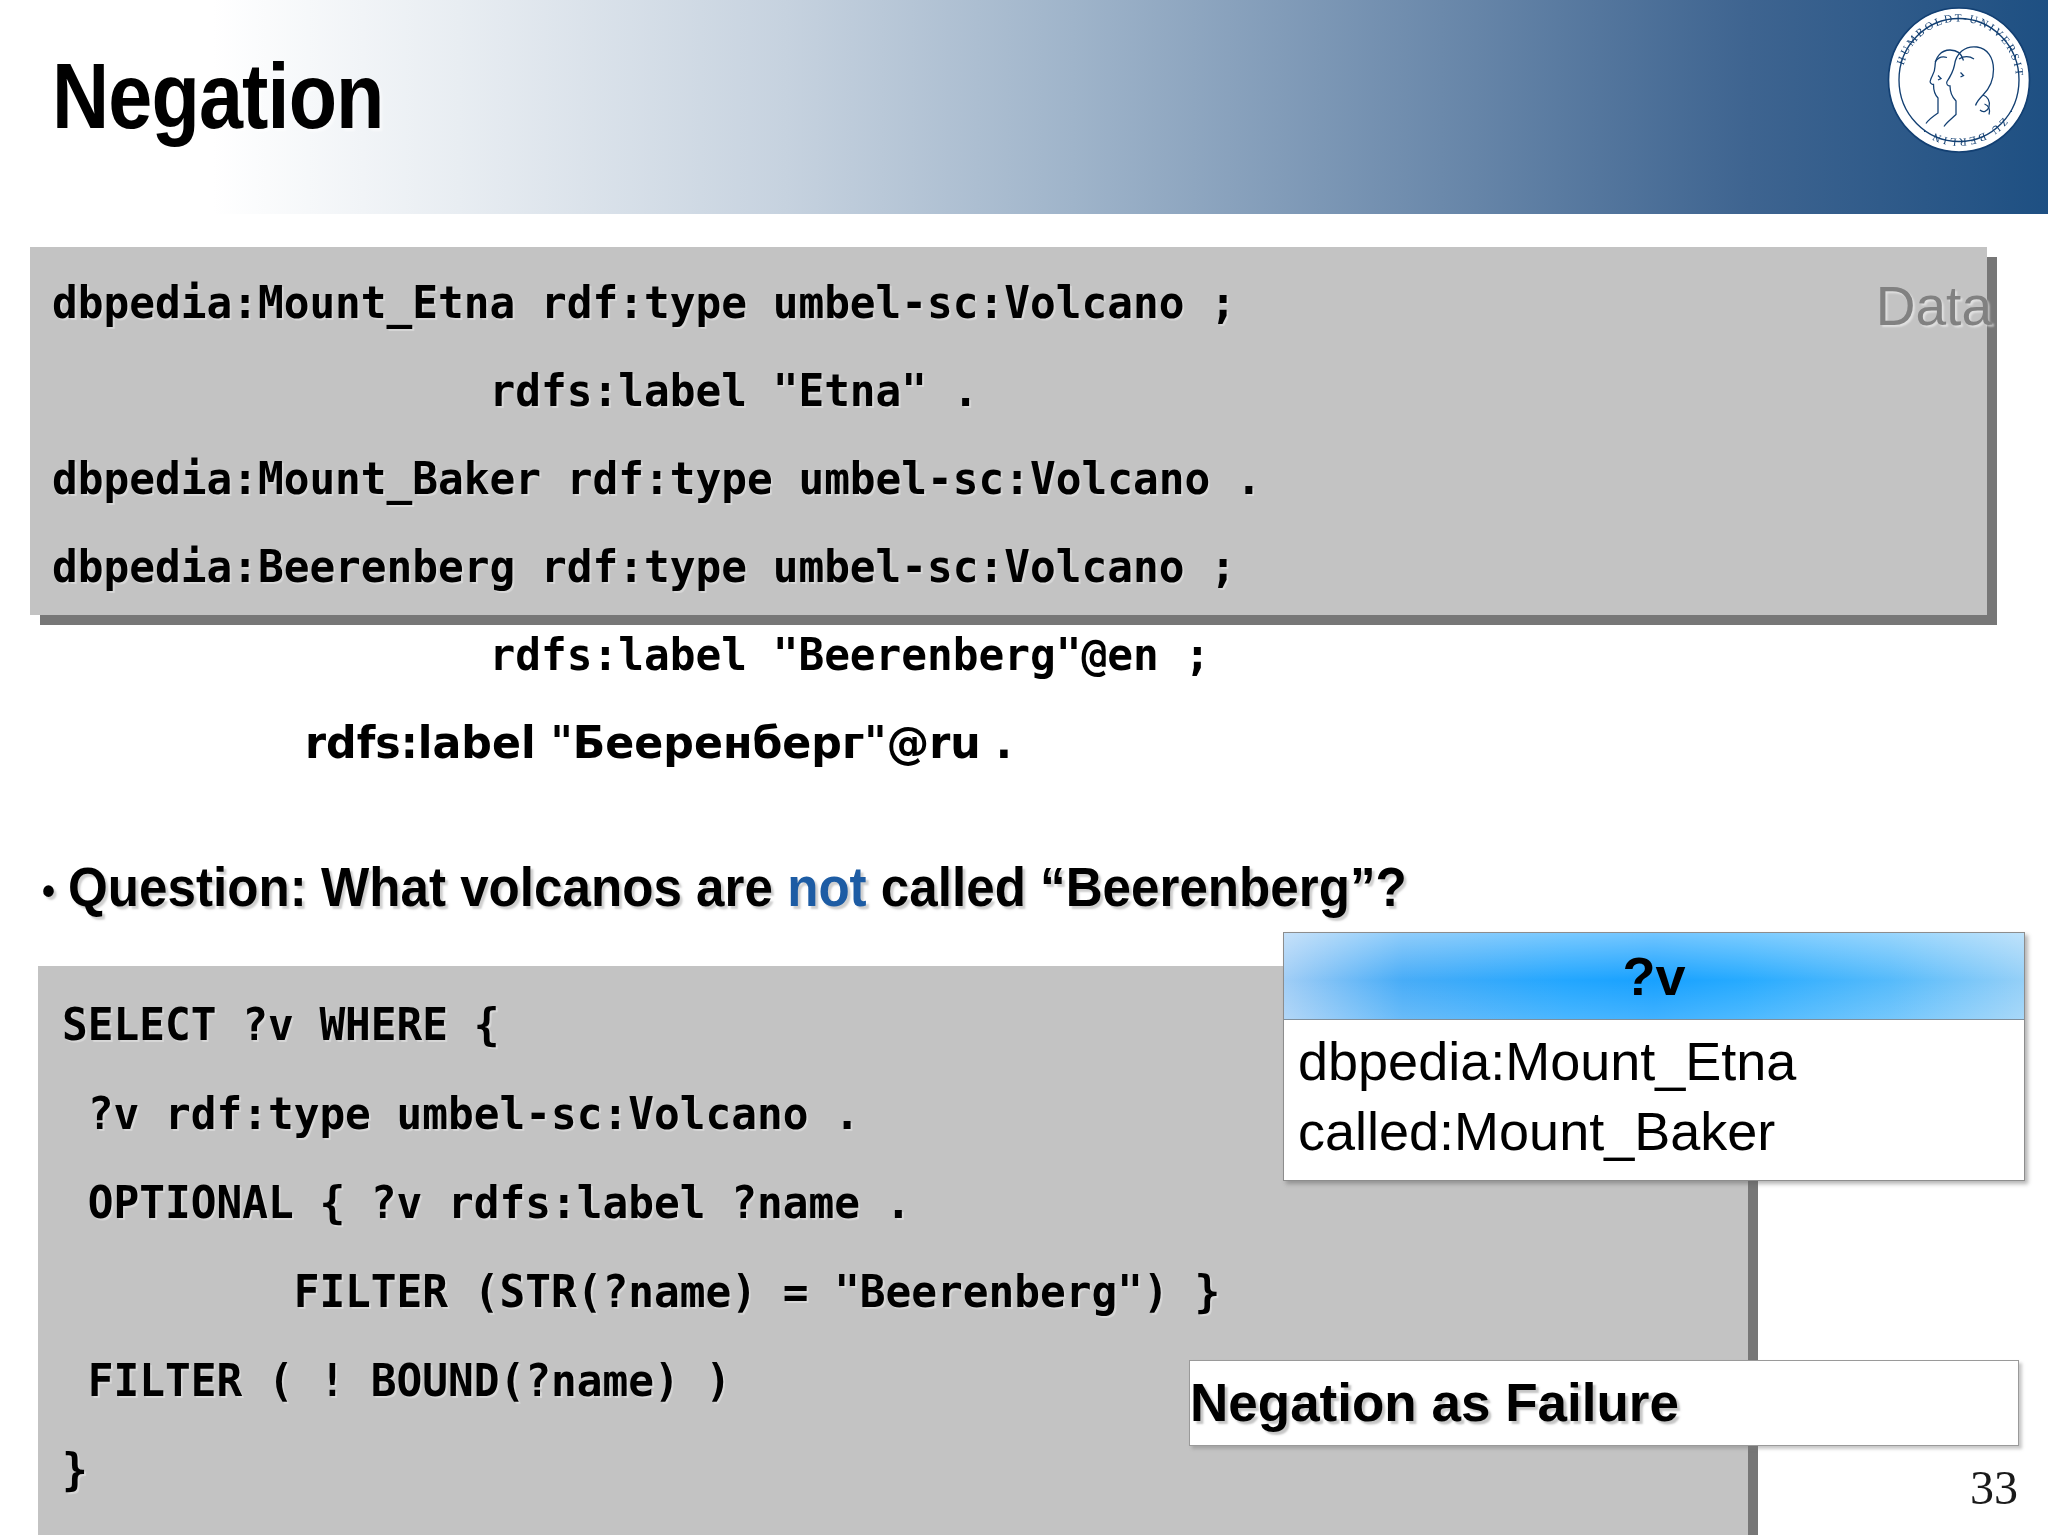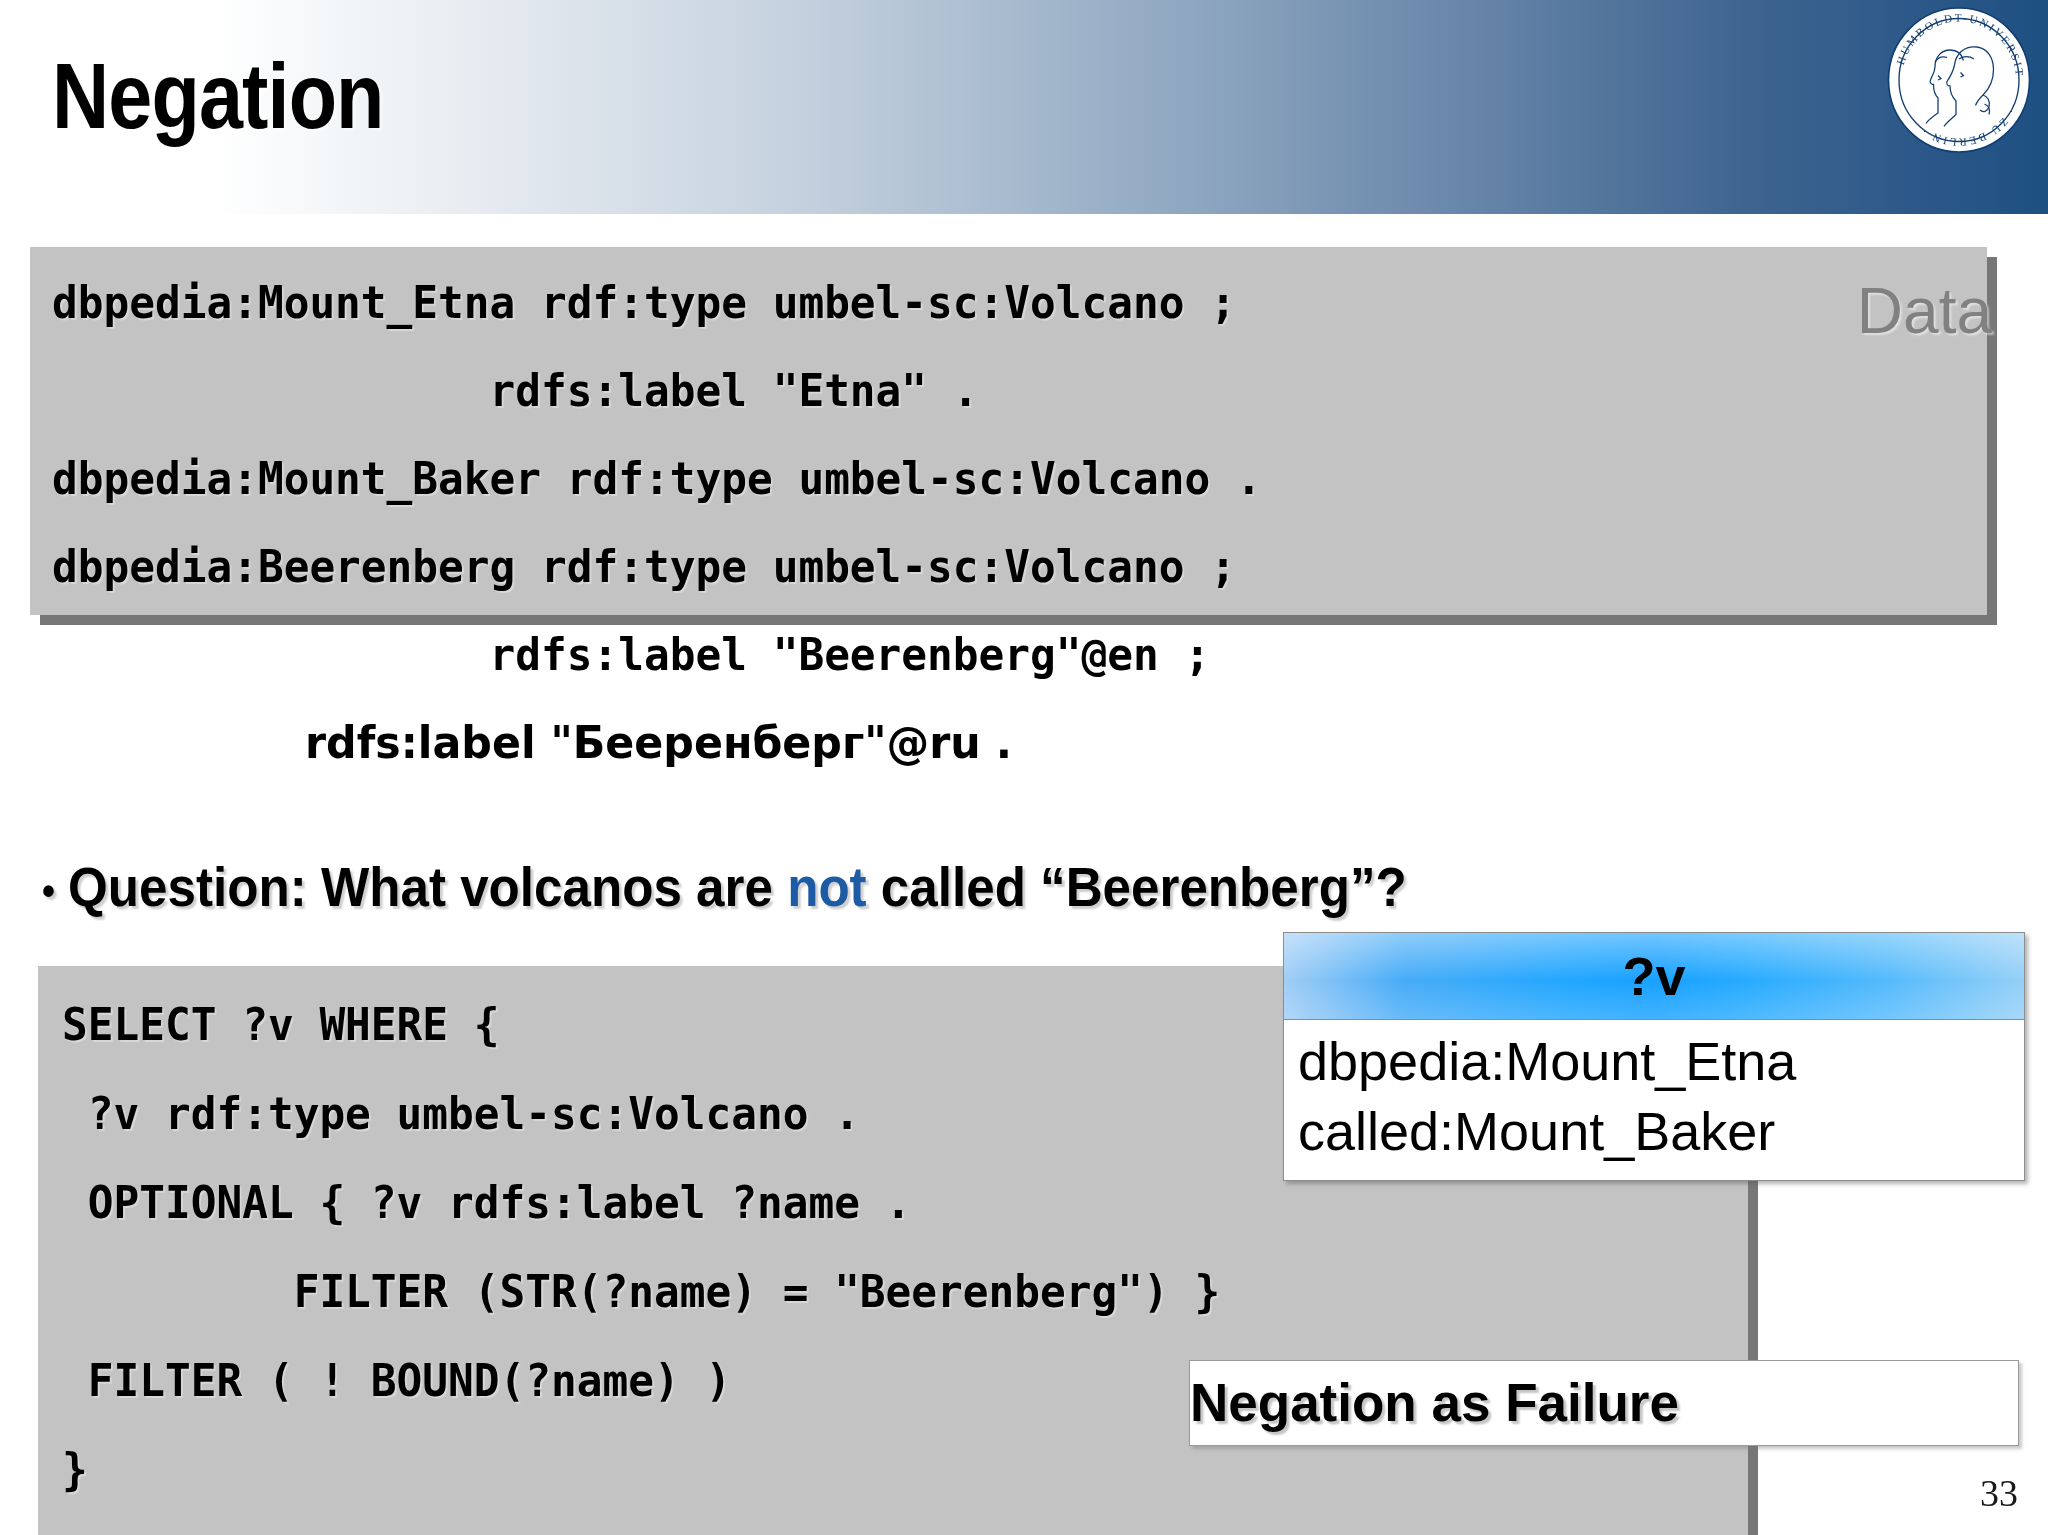--- a/index.html
+++ b/index.html
@@ -52,21 +52,21 @@
     text-shadow:2px 2px 1px rgba(255,255,255,0.35);
   }
   #data-box .code {
     position:absolute; left:22px; top:12px;
     font-size:45px; line-height:88px;
     transform:scaleX(0.95); transform-origin:left top;
   }
   .cyr { font-family:"DejaVu Sans","Liberation Sans", sans-serif; font-weight:bold; }
   #data-label {
     position:absolute; right:56px; top:274px;
-    font-size:64px; color:#818181;
+    font-size:55px; color:#818181;
     font-family:"Liberation Sans", sans-serif;
     text-shadow:2px 2px 2px rgba(255,255,255,0.5);
   }
 
   
   #question-line {
     position:absolute; left:42px; top:855px;
     font-size:55px; font-weight:bold;
     font-family:"Liberation Sans Narrow","Liberation Sans", sans-serif;
     transform:scaleX(0.93); transform-origin:left top;
@@ -124,21 +124,21 @@
     line-height:84px; text-align:left;
     font-size:53px; font-weight:bold; color:#000000;
     font-family:"Liberation Sans Narrow","Liberation Sans", sans-serif;
     text-shadow:3px 3px 2px rgba(150,150,150,0.55);
   }
 
   
   #page-number {
     position:absolute; right:30px; bottom:20px;
     font-family:"Liberation Serif","DejaVu Serif", serif;
-    font-size:38px; color:#1a1a1a;
+    font-size:48px; color:#1a1a1a;
   }
 </style>
 </head>
 <body>
 
 <div class="header">
   <div class="header-title">Negation</div>
 
   <svg class="logo" viewBox="0 0 100 100">
     <ellipse cx="50" cy="50" rx="47" ry="48" fill="#ffffff"></ellipse>

